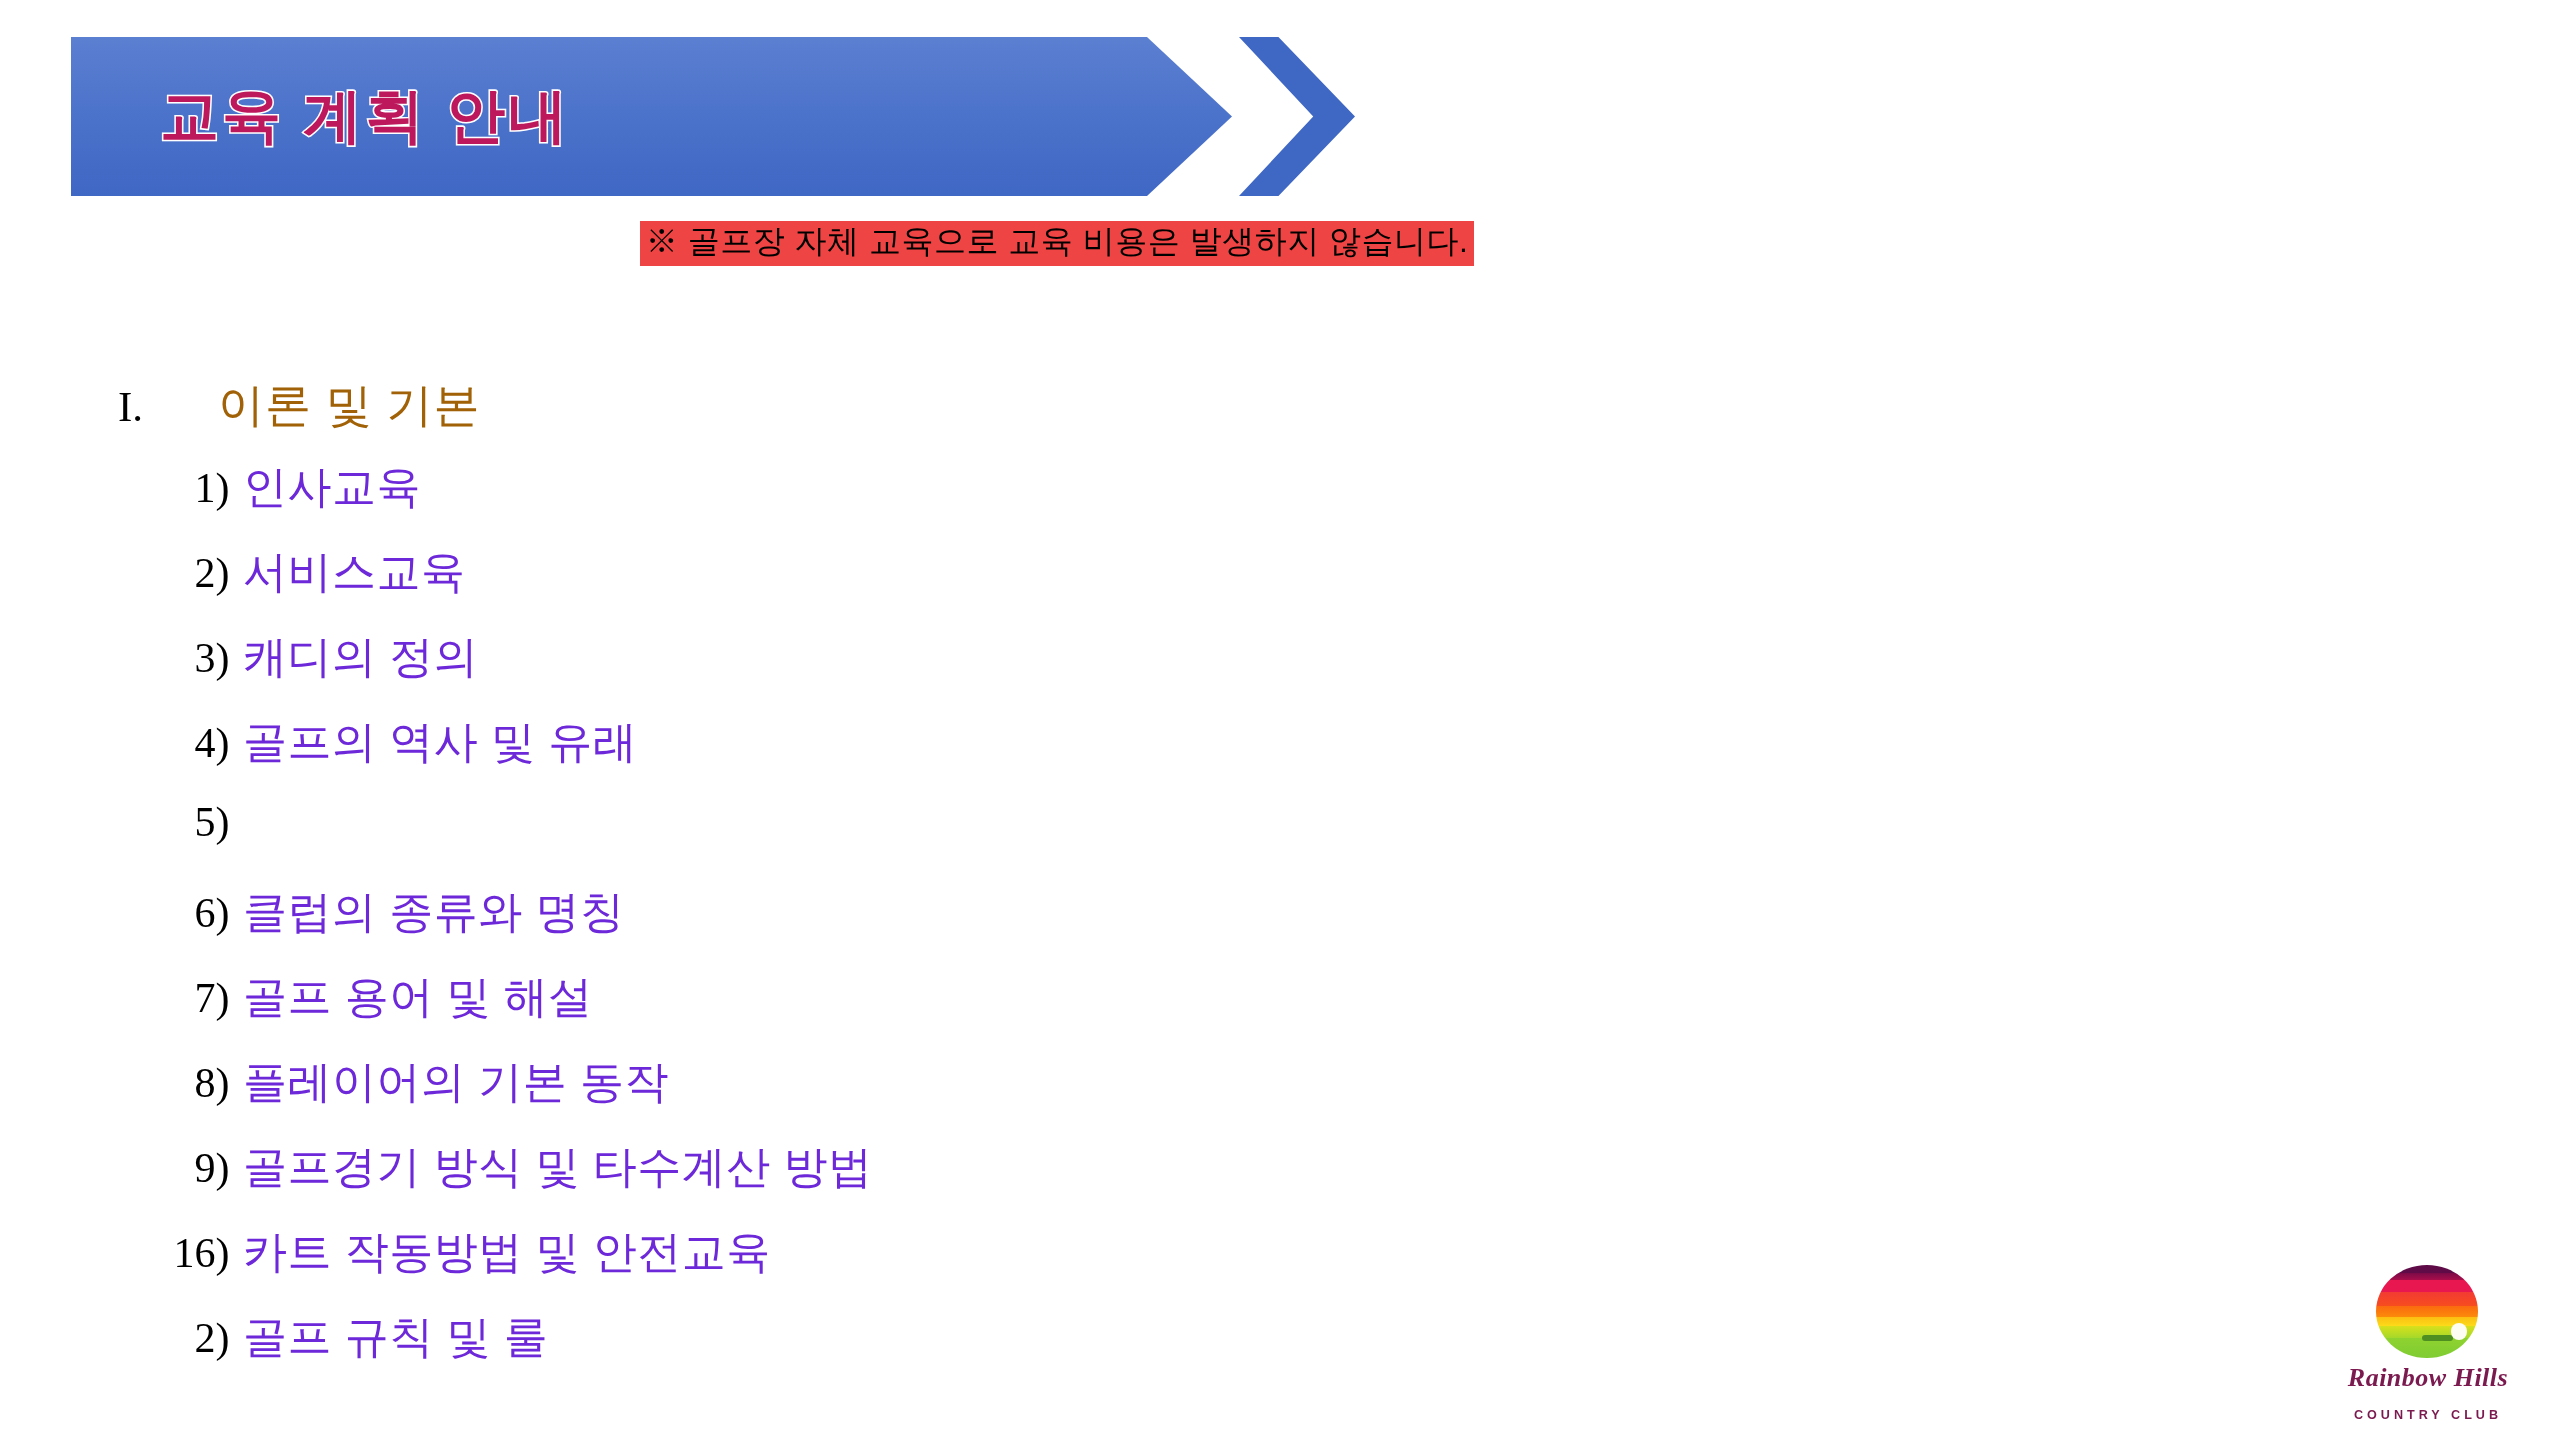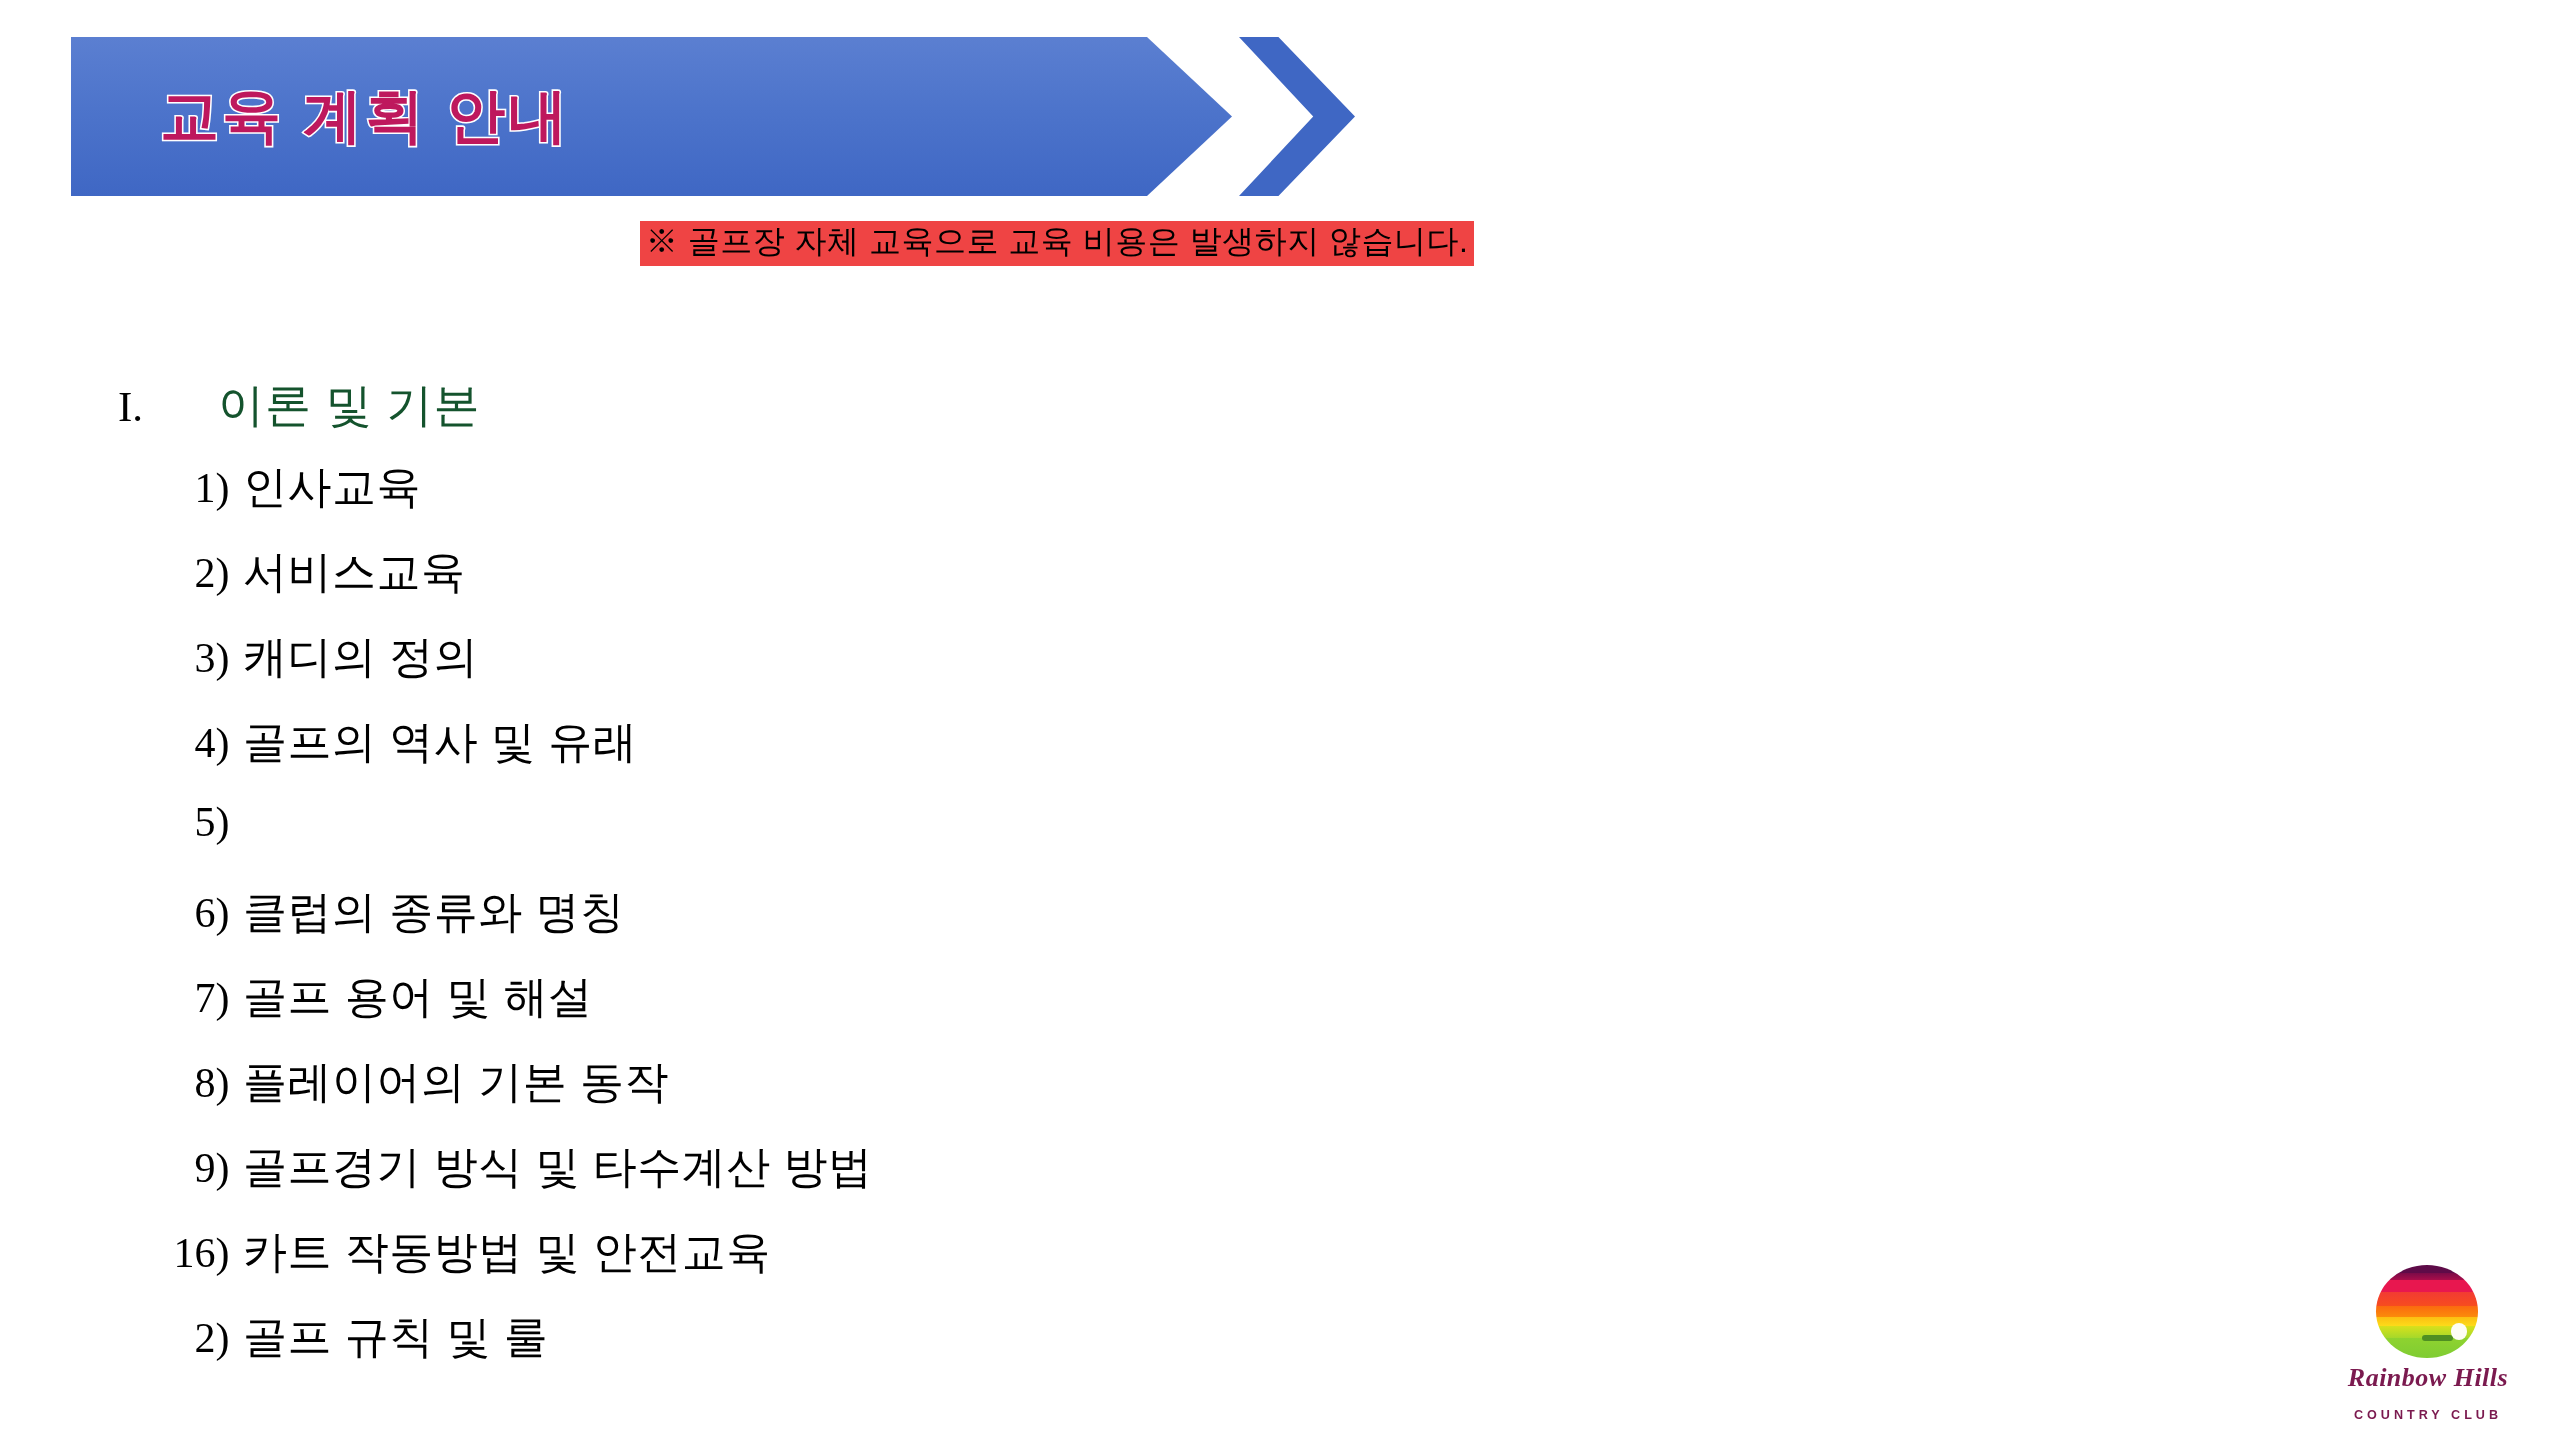--- a/index.html
+++ b/index.html
@@ -92,21 +92,21 @@
   .l1-marker {
     font-family: "Liberation Serif", serif;
     font-size: 43px;
     font-variant: small-caps;
     color: #000000;
     width: 100px;
     flex: none;
   }
   .l1-label {
     font-size: 46px;
-    color: #14532d;
+    color: #a16207;
     letter-spacing: 1px;
   }
 
   .outline-level2 {
     display: flex;
     align-items: baseline;
     padding-left: 172px;
     height: 85px;
   }
   .l2-marker {
@@ -115,21 +115,21 @@
     font-variant: small-caps;
     color: #000000;
     width: 71px;
     flex: none;
     text-align: right;
     padding-right: 13.5px;
     box-sizing: border-box;
   }
   .l2-label {
     font-size: 44px;
-    color: #000000;
+    color: #6d28d9;
     letter-spacing: 0.5px;
     white-space: nowrap;
   }
 
   
   #logo {
     position: absolute;
     left: 2316px;
     top: 1263px;
     width: 224px;

